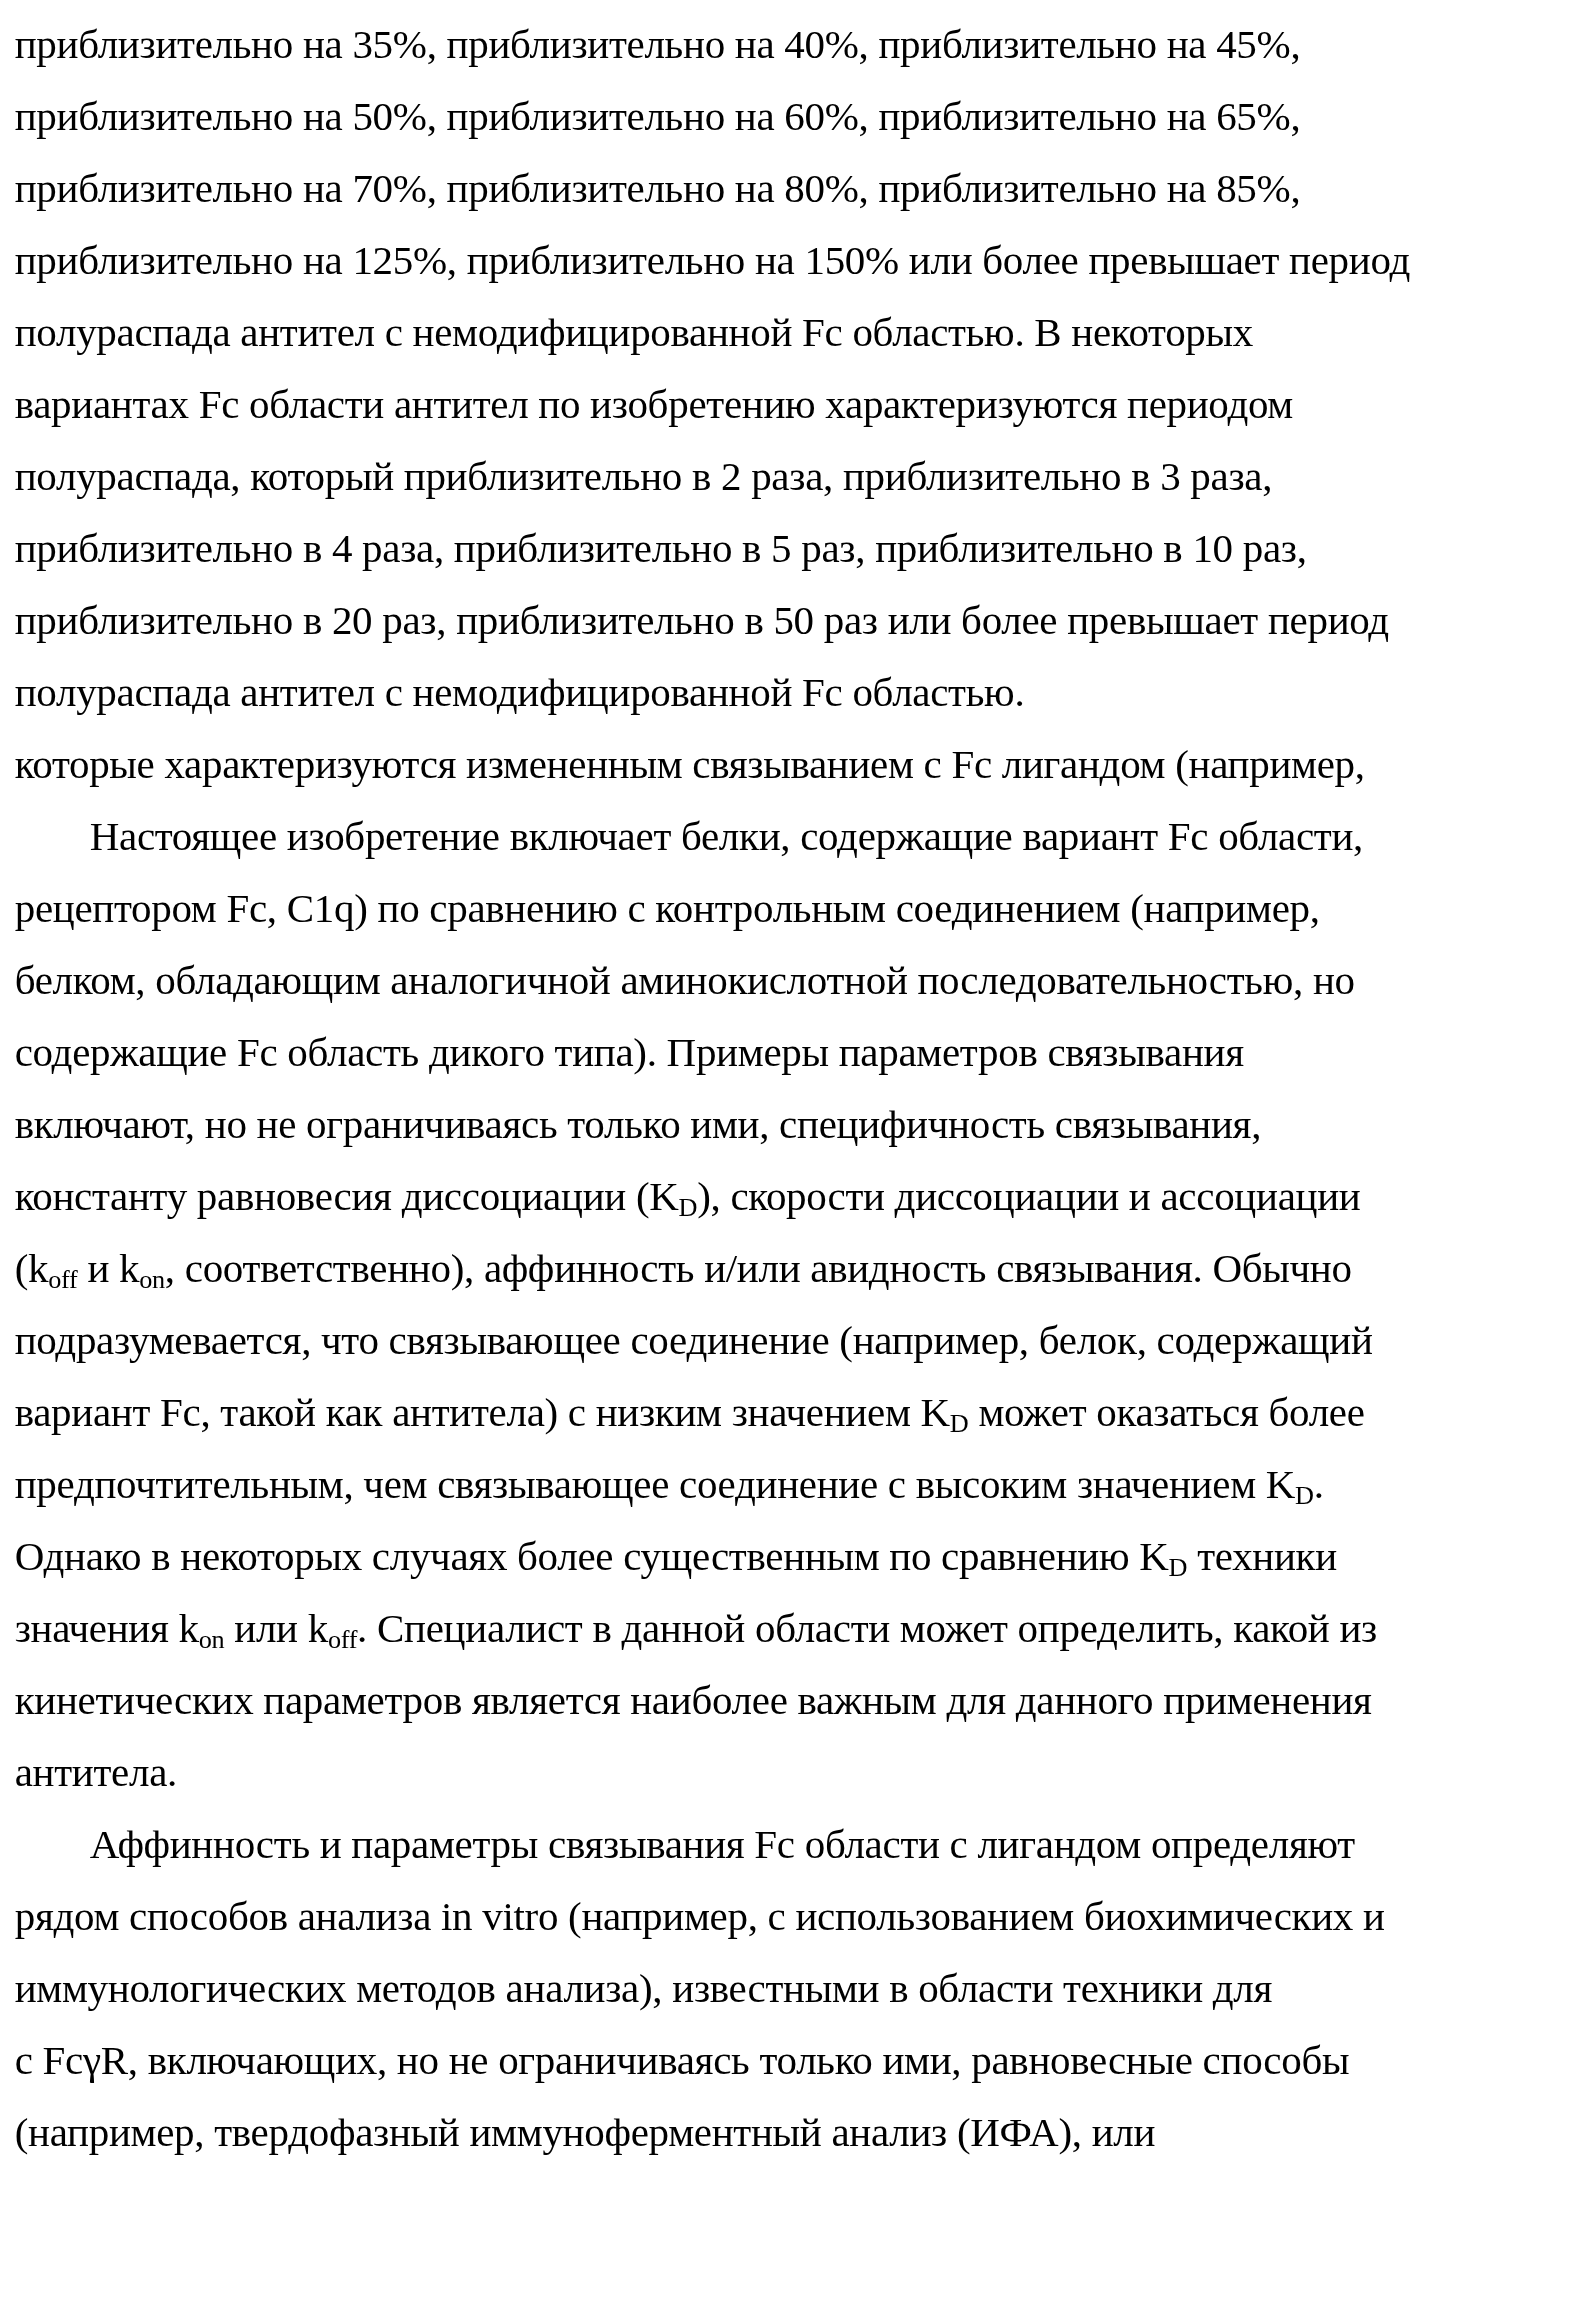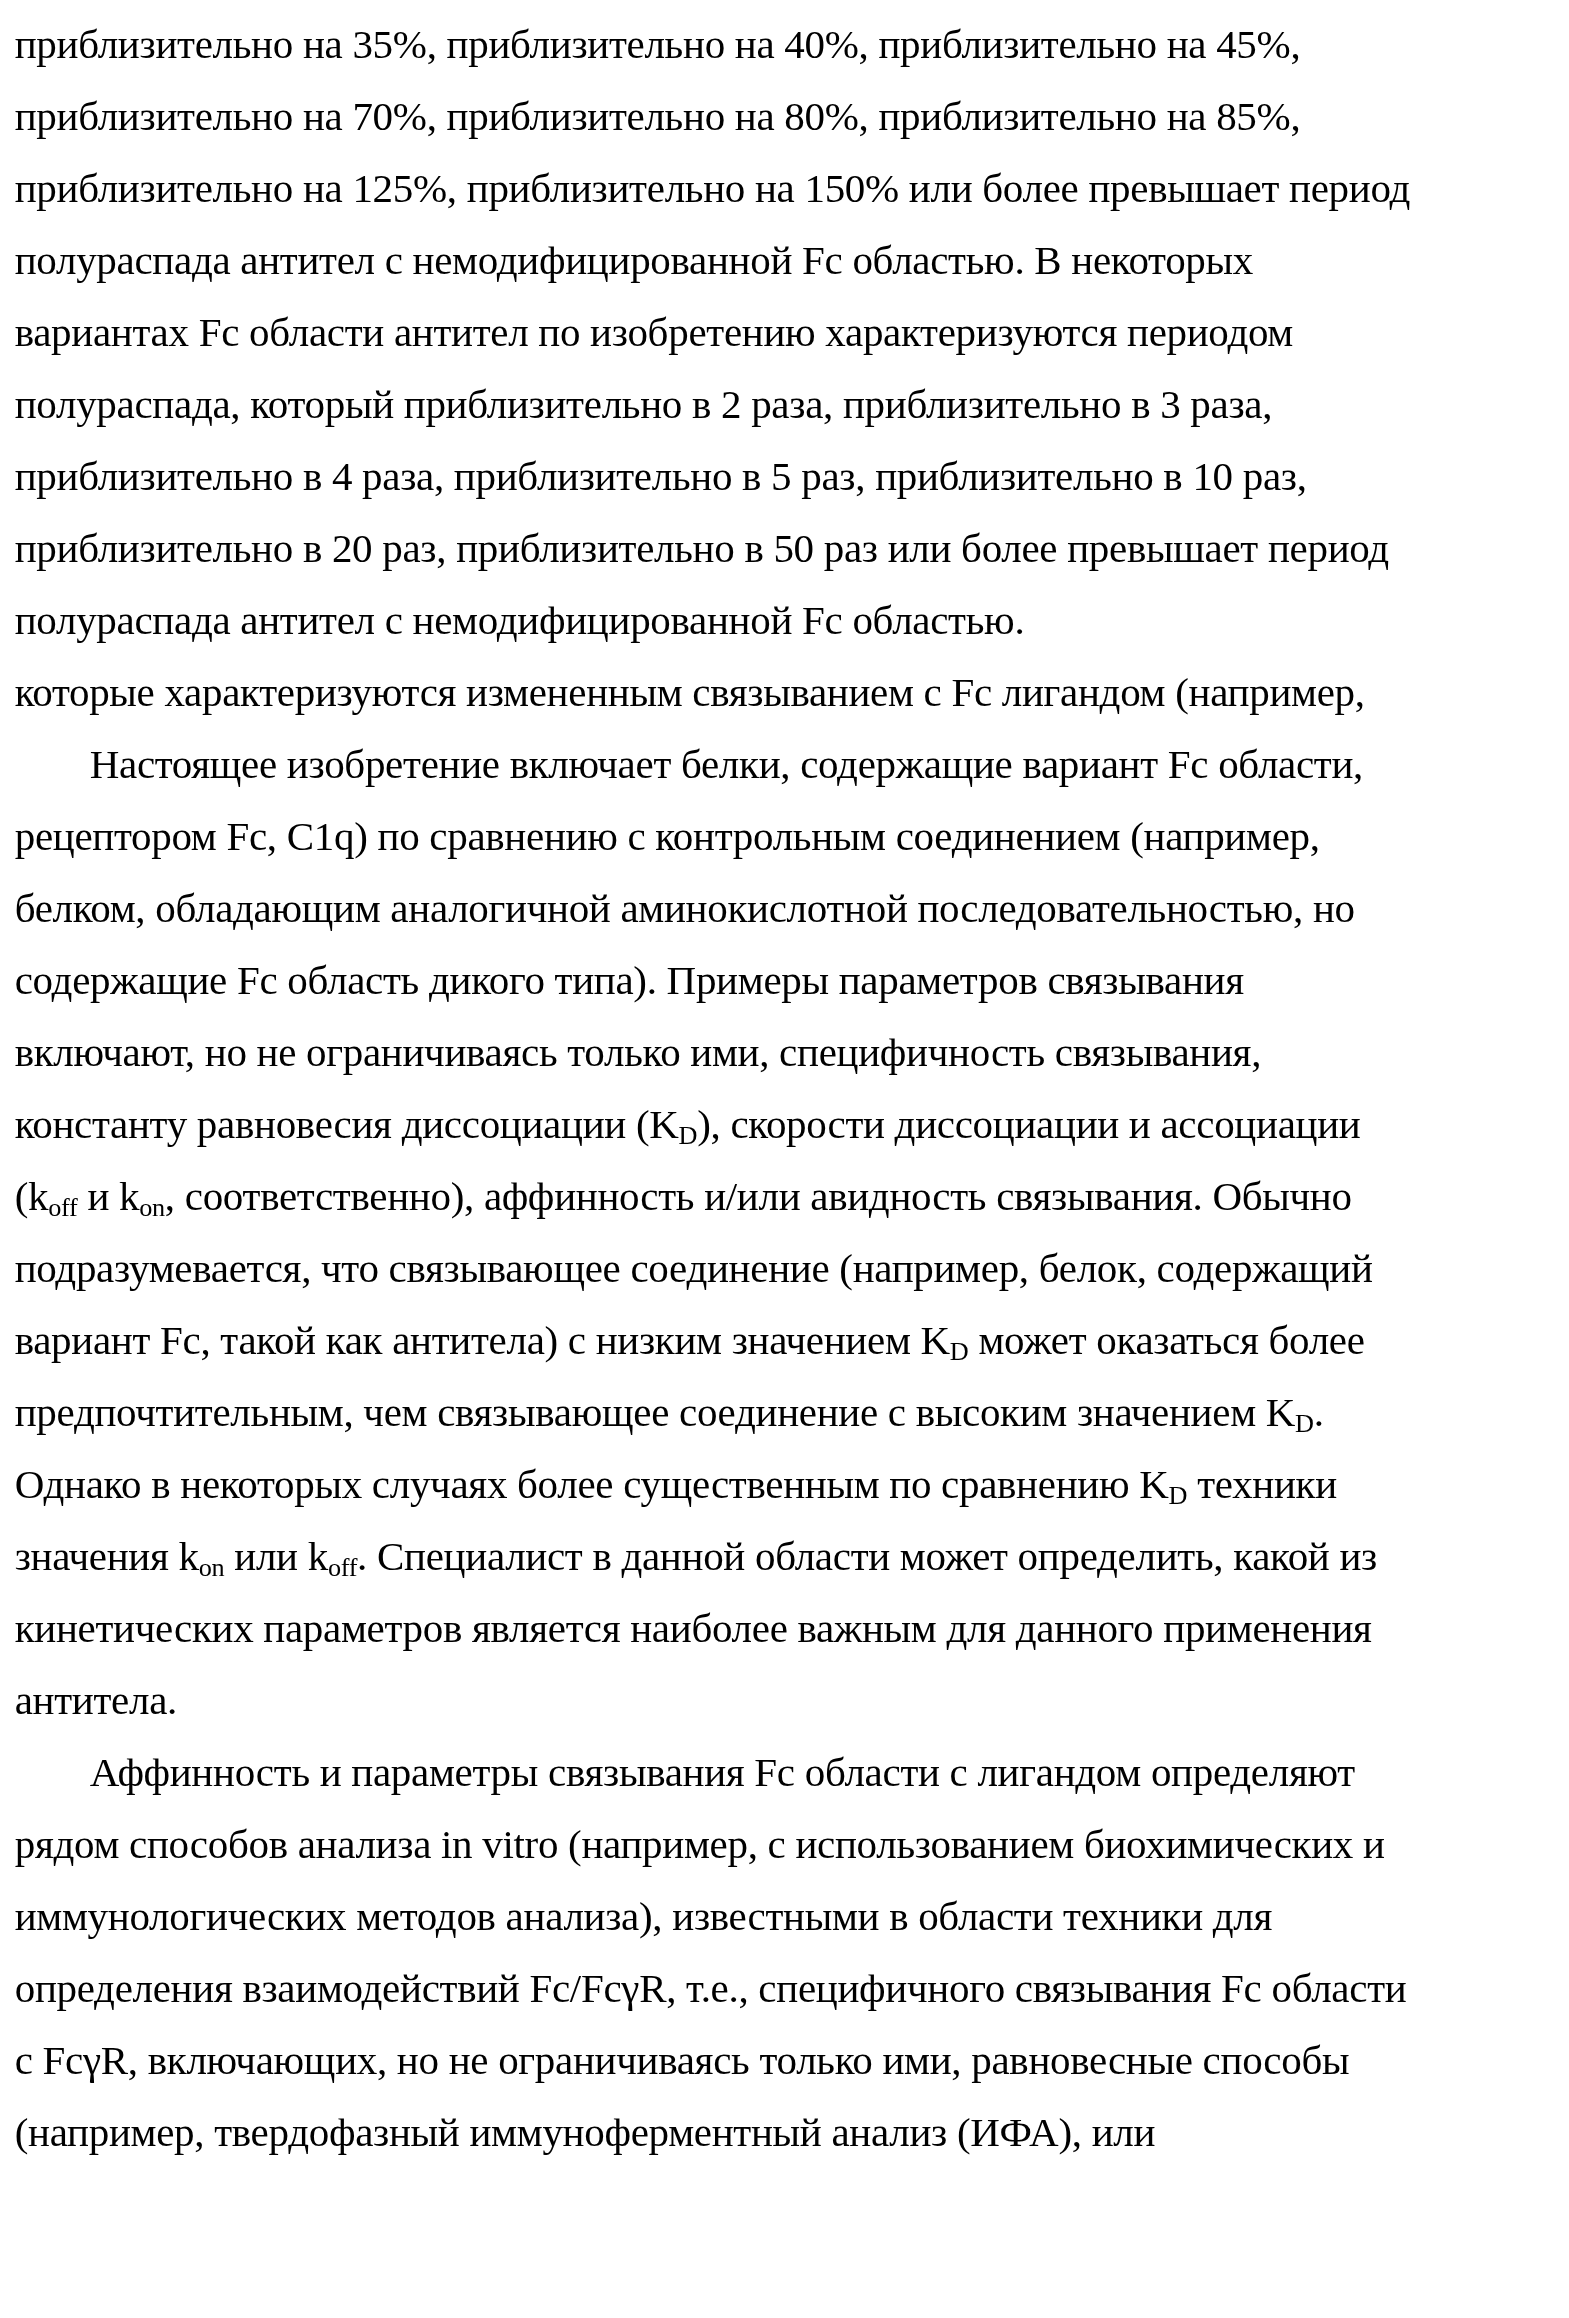--- a/index.html
+++ b/index.html
@@ -44,20 +44,21 @@
     vertical-align: baseline;
     top: 0.22em;
   }
 </style>
 </head>
 <body>
 
 <main class="page">
   <section class="textblock">
       <div class="line"><span>приблизительно на 35%, приблизительно на 40%, приблизительно на 45%,</span></div>
+      <div class="line"><span>приблизительно на 50%, приблизительно на 60%, приблизительно на 65%,</span></div>
       <div class="line"><span>приблизительно на 70%, приблизительно на 80%, приблизительно на 85%,</span></div>
       <div class="line"><span>приблизительно на 125%, приблизительно на 150% или более превышает период</span></div>
       <div class="line"><span>полураспада антител с немодифицированной Fc областью. В некоторых</span></div>
       <div class="line"><span>вариантах Fc области антител по изобретению характеризуются периодом</span></div>
       <div class="line"><span>полураспада, который приблизительно в 2 раза, приблизительно в 3 раза,</span></div>
       <div class="line"><span>приблизительно в 4 раза, приблизительно в 5 раз, приблизительно в 10 раз,</span></div>
       <div class="line"><span>приблизительно в 20 раз, приблизительно в 50 раз или более превышает период</span></div>
       <div class="line"><span>полураспада антител с немодифицированной Fc областью.</span></div>
       <div class="line"><span>которые характеризуются измененным связыванием с Fc лигандом (например,</span></div>
       <div class="line indent"><span>Настоящее изобретение включает белки, содержащие вариант Fc области,</span></div>
@@ -70,18 +71,17 @@
       <div class="line"><span>подразумевается, что связывающее соединение (например, белок, содержащий</span></div>
       <div class="line"><span>вариант Fc, такой как антитела) с низким значением K</span><sub>D</sub><span> может оказаться более</span></div>
       <div class="line"><span>предпочтительным, чем связывающее соединение с высоким значением K</span><sub>D</sub><span>.</span></div>
       <div class="line"><span>Однако в некоторых случаях более существенным по сравнению K</span><sub>D</sub><span> техники</span></div>
       <div class="line"><span>значения k</span><sub>on</sub><span> или k</span><sub>off</sub><span>. Специалист в данной области может определить, какой из</span></div>
       <div class="line"><span>кинетических параметров является наиболее важным для данного применения</span></div>
       <div class="line"><span>антитела.</span></div>
       <div class="line indent"><span>Аффинность и параметры связывания Fc области с лигандом определяют</span></div>
       <div class="line"><span>рядом способов анализа in vitro (например, с использованием биохимических и</span></div>
       <div class="line"><span>иммунологических методов анализа), известными в области техники для</span></div>
-      <div class="line"><span>определения взаимодействий Fc/FcγR, т.е., специфичного связывания Fc области</span></div>
       <div class="line"><span>с FcγR, включающих, но не ограничиваясь только ими, равновесные способы</span></div>
       <div class="line"><span>(например, твердофазный иммуноферментный анализ (ИФА), или</span></div>
     </section>
 </main>
 
 
 </body></html>

